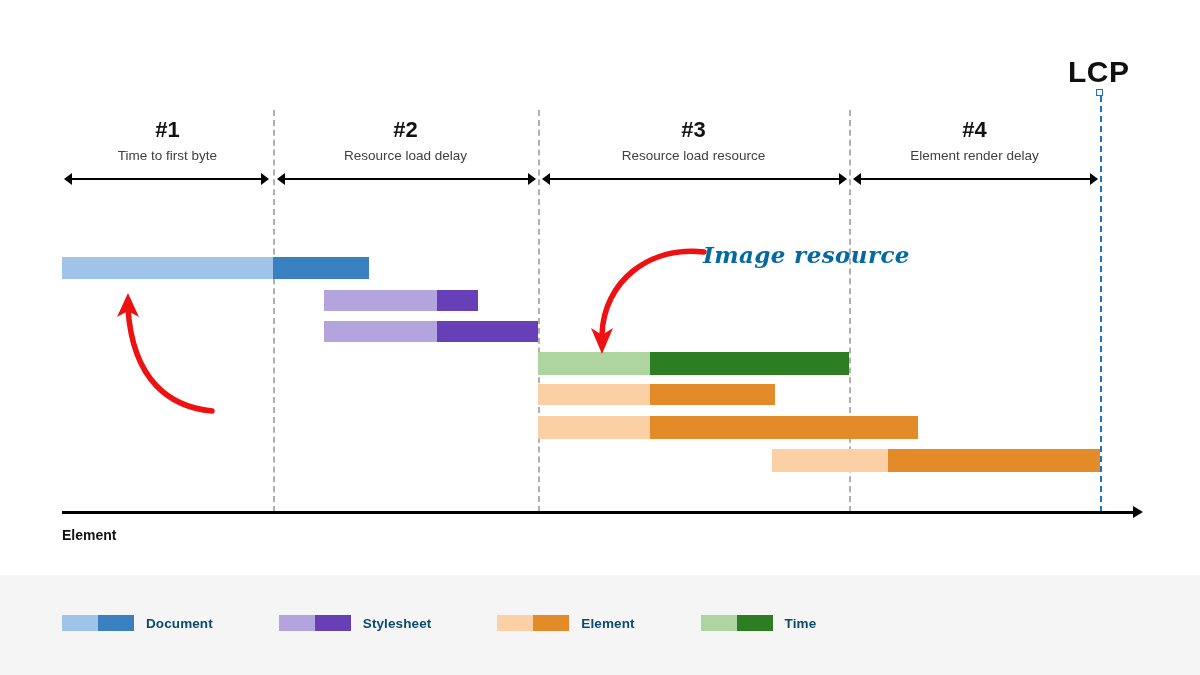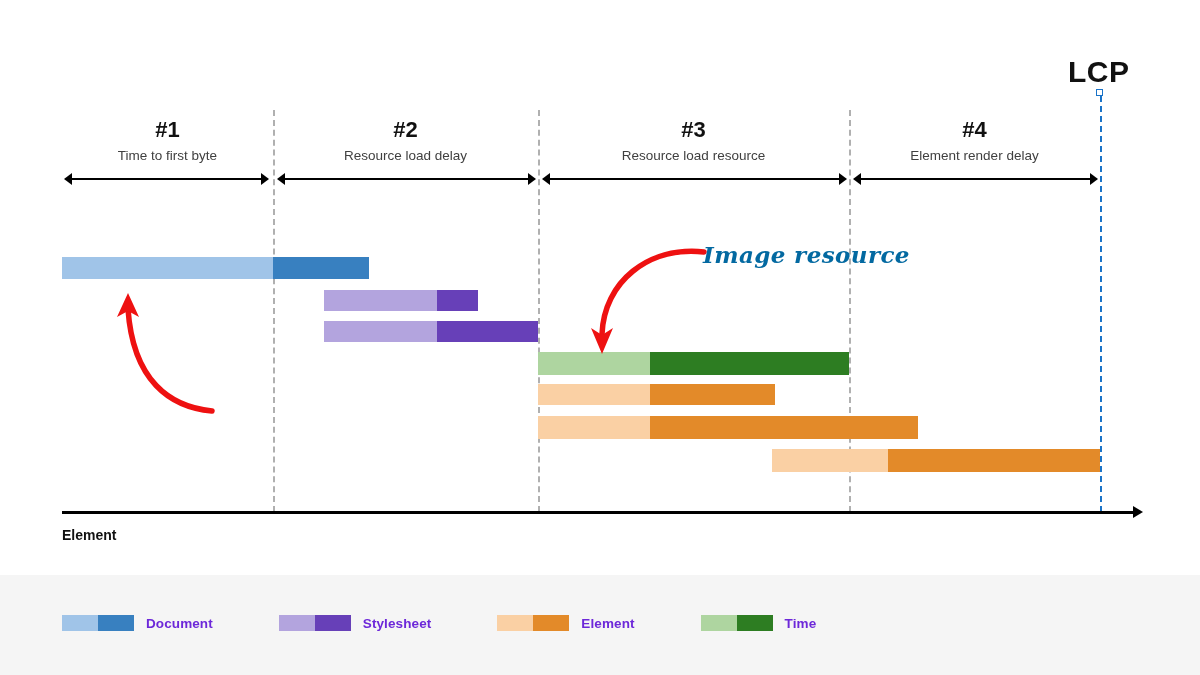--- a/index.html
+++ b/index.html
@@ -18,21 +18,21 @@
   }
   .legend-row {
     position: absolute; left: 62px; top: 40px;
     display: flex; align-items: center; gap: 0;
   }
   .legend-item { display: flex; align-items: center; margin-right: 66px; }
   .legend-swatch { display: flex; width: 72px; height: 16px; margin-right: 12px; }
   .legend-swatch .lite { flex: 1 1 50%; }
   .legend-swatch .dark { flex: 1 1 50%; }
   .legend-label {
-    font-size: 13.5px; font-weight: bold; color: #6d28d9; letter-spacing: .1px;
+    font-size: 13.5px; font-weight: bold; color: #0c4a6e; letter-spacing: .1px;
     white-space: nowrap;
   }
 
   
   .phase {
     position: absolute; text-align: center;
   }
   .phase-num {
     font-size: 22px; font-weight: bold; color: #111; line-height: 1.1;
     margin-bottom: 6px;

